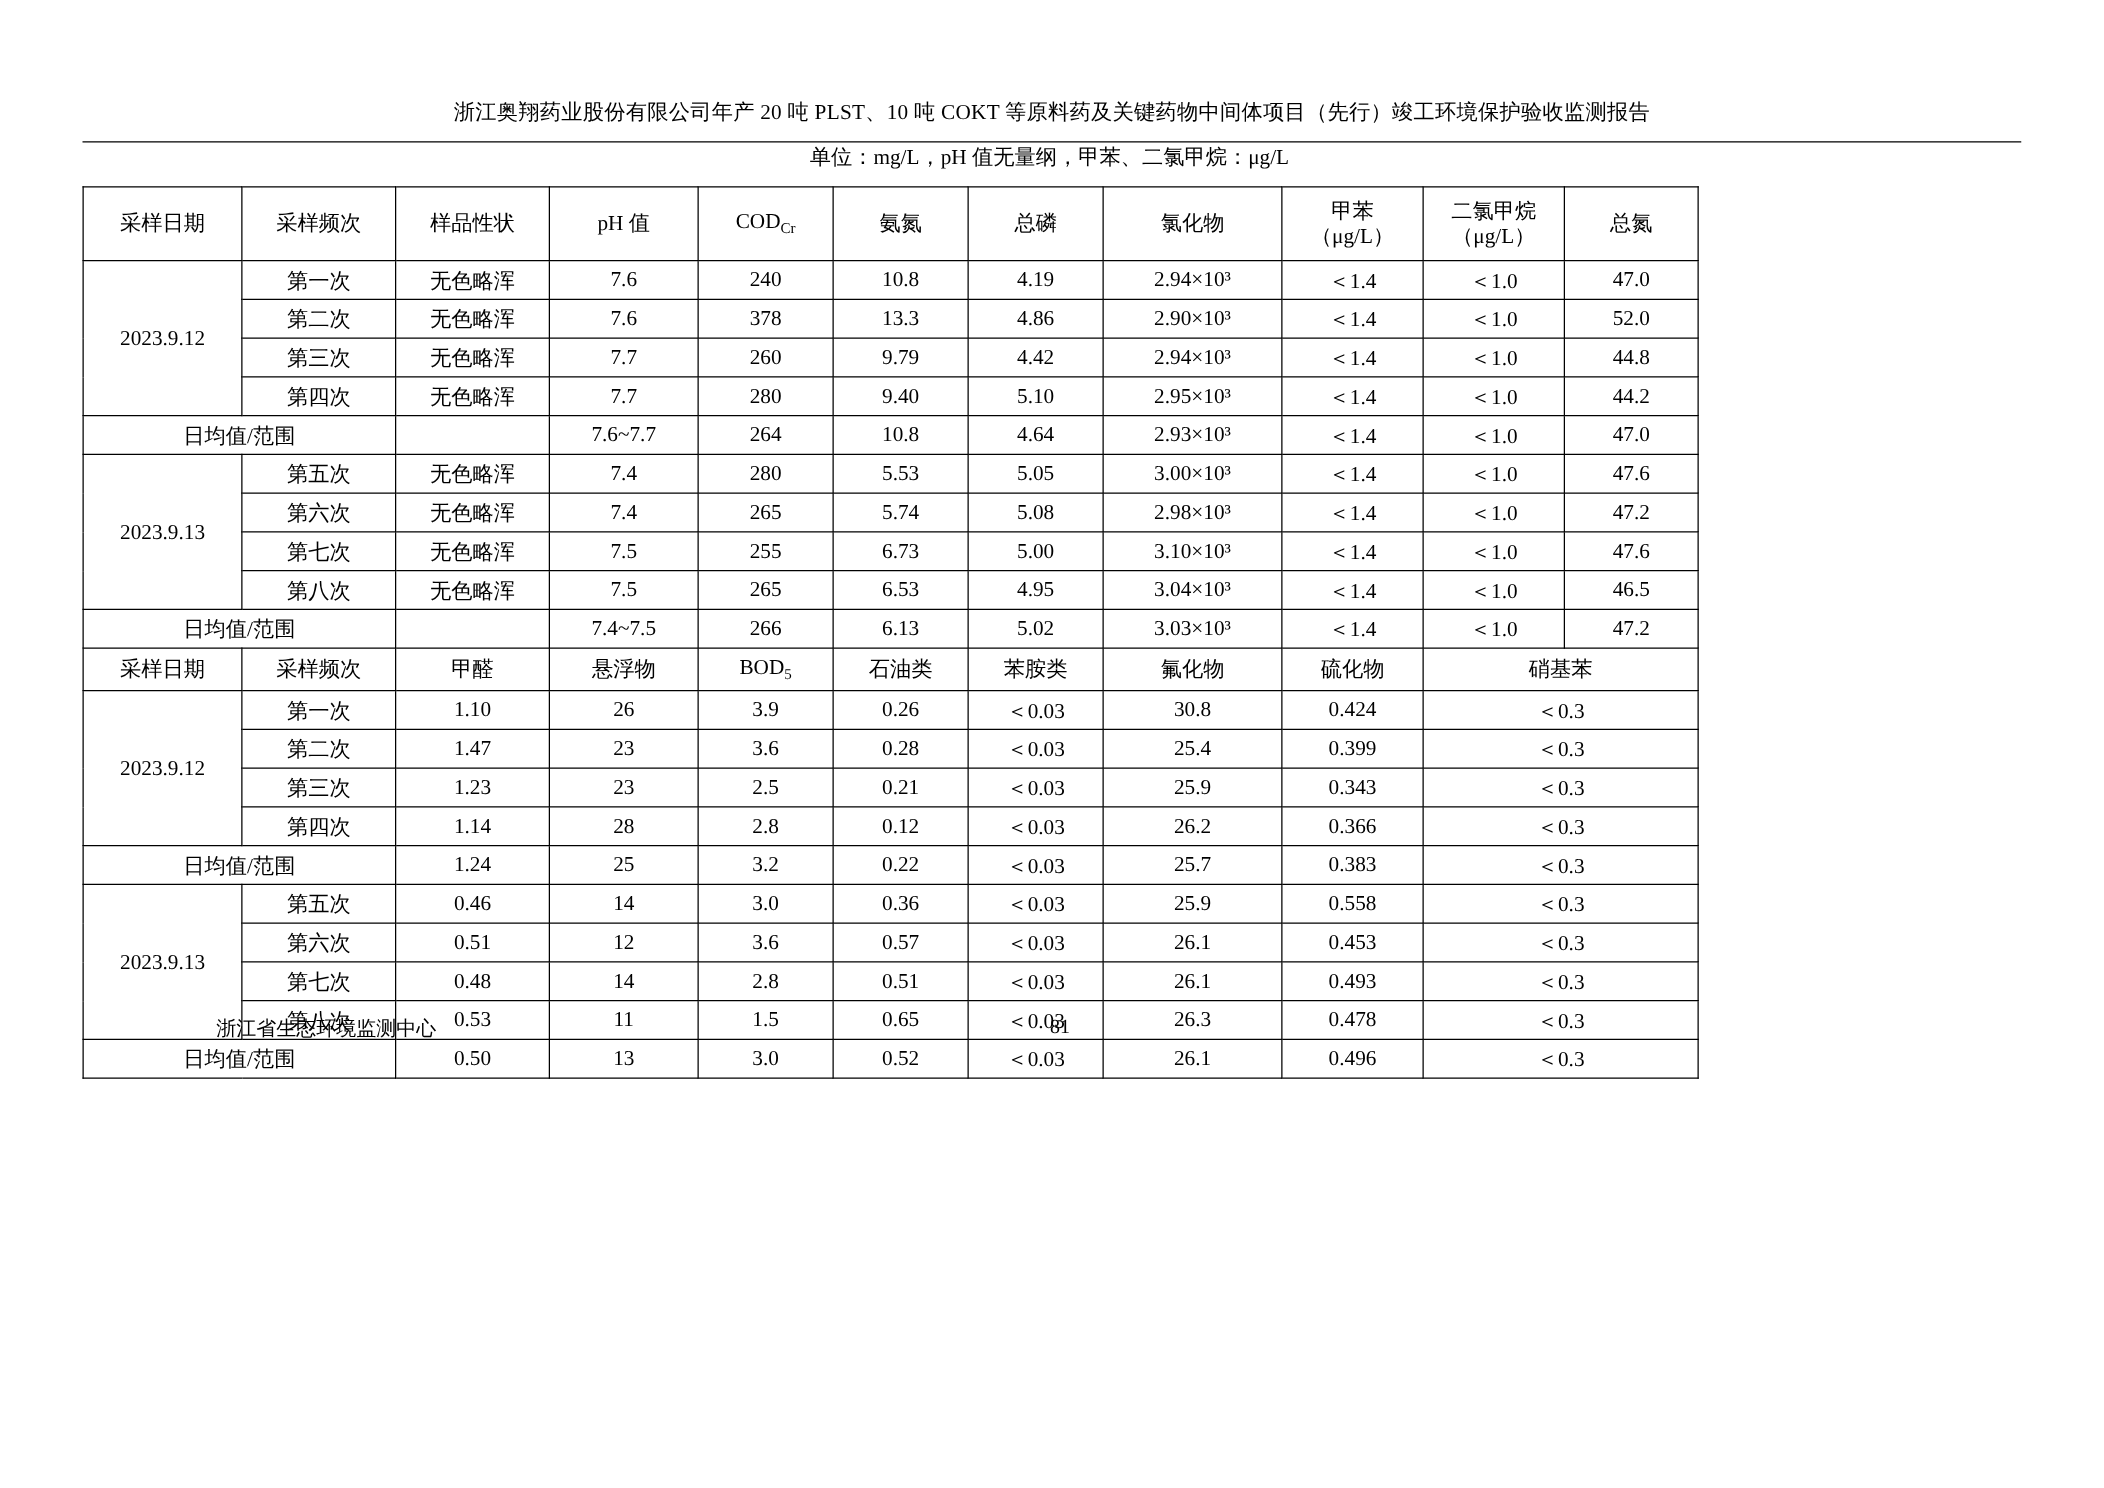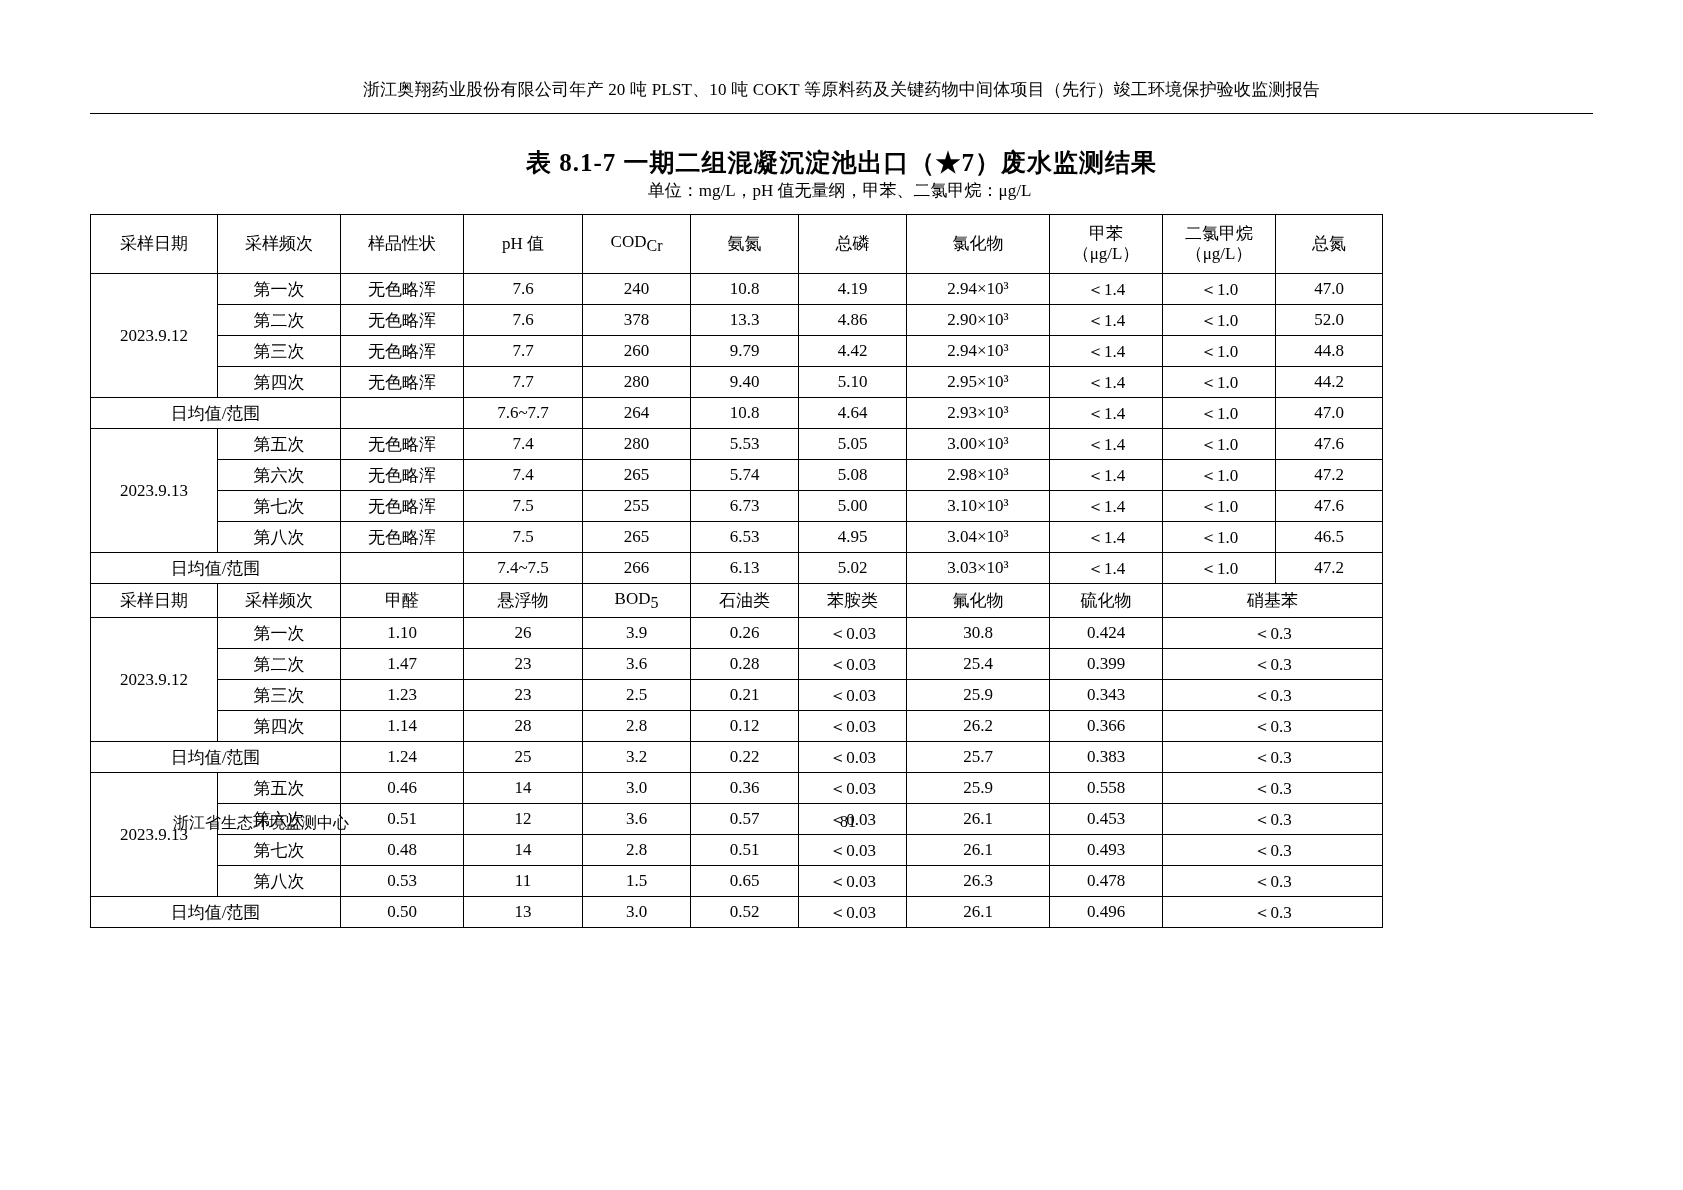--- a/index.html
+++ b/index.html
@@ -12,21 +12,21 @@
     height: 1190px;
     font-family: "Liberation Serif", serif;
     color: #000000;
     position: relative;
   }
   .page {
     position: relative;
     width: 1683px;
     height: 891px;
     box-sizing: border-box;
-    padding: 0 90px;
+    padding: 0 66px;
   }
   .header {
     padding-top: 78px;
     text-align: center;
     font-size: 17px;
     letter-spacing: 0.2px;
     white-space: nowrap;
   }
   .header-rule {
     border-bottom: 1.5px solid #000;
@@ -61,21 +61,21 @@
   }
   table.data tr.headrow td {
     height: 58px;
     line-height: 1.15;
   }
   table.data tr.sectionhead td {
     height: 33px;
   }
   .thick-top td { border-top: 2px solid #000; }
   .thick-bottom td { border-bottom: 2px solid #000; }
-  .sub { font-size: 16px; vertical-align: sub; }
+  .sub { font-size: 12px; vertical-align: sub; }
   .two-line { display: block; line-height: 1.2; }
   .footer {
     position: absolute;
     left: 0;
     right: 0;
     bottom: 56px;
     padding: 0 160px;
     font-size: 16px;
   }
   .footer-inner {
@@ -99,21 +99,20 @@
 </head>
 <body>
 
 <div class="page">
 
   <div class="header">
     <div>浙江奥翔药业股份有限公司年产 20 吨 PLST、10 吨 COKT 等原料药及关键药物中间体项目（先行）竣工环境保护验收监测报告</div>
     <div class="header-rule"></div>
   </div>
 
-  <div class="title">表 8.1-7  一期二组混凝沉淀池出口（★7）废水监测结果</div>
 
   <div class="unit-line">单位：mg/L，pH 值无量纲，甲苯、二氯甲烷：μg/L</div>
 
   <table class="data">
     <colgroup>
       <col style="width:127px">
       <col style="width:123px">
       <col style="width:123px">
       <col style="width:119px">
       <col style="width:108px">

